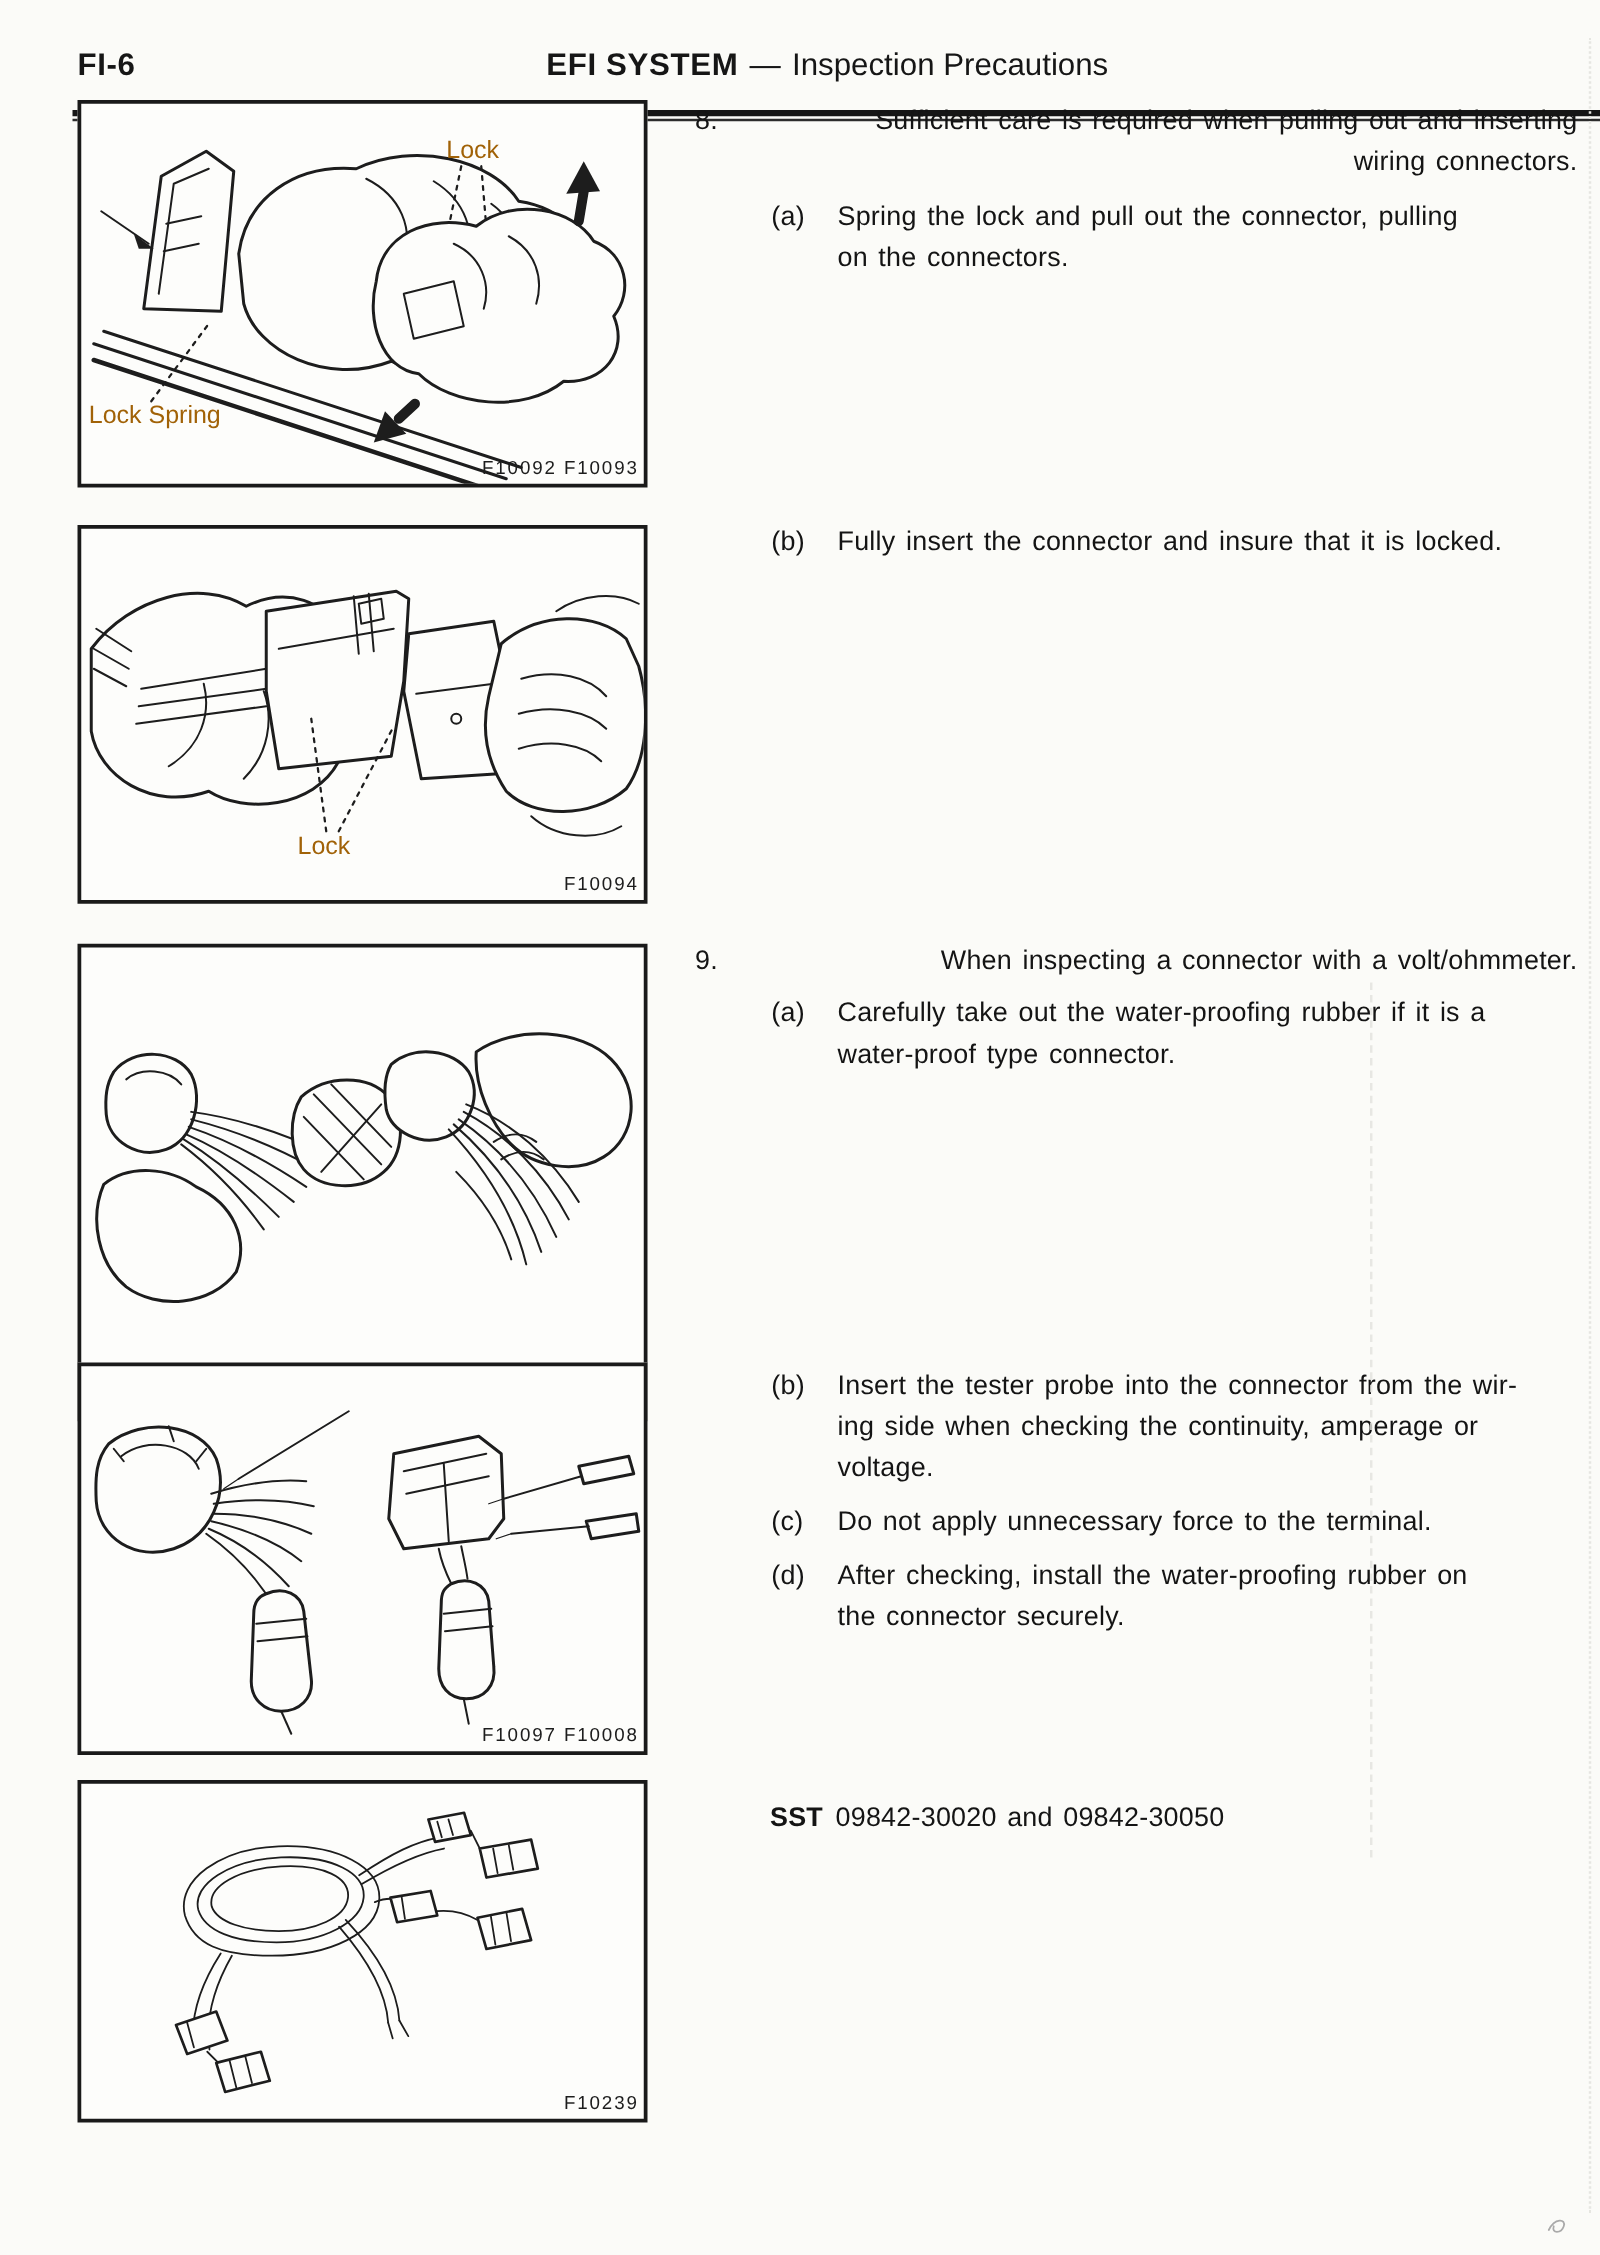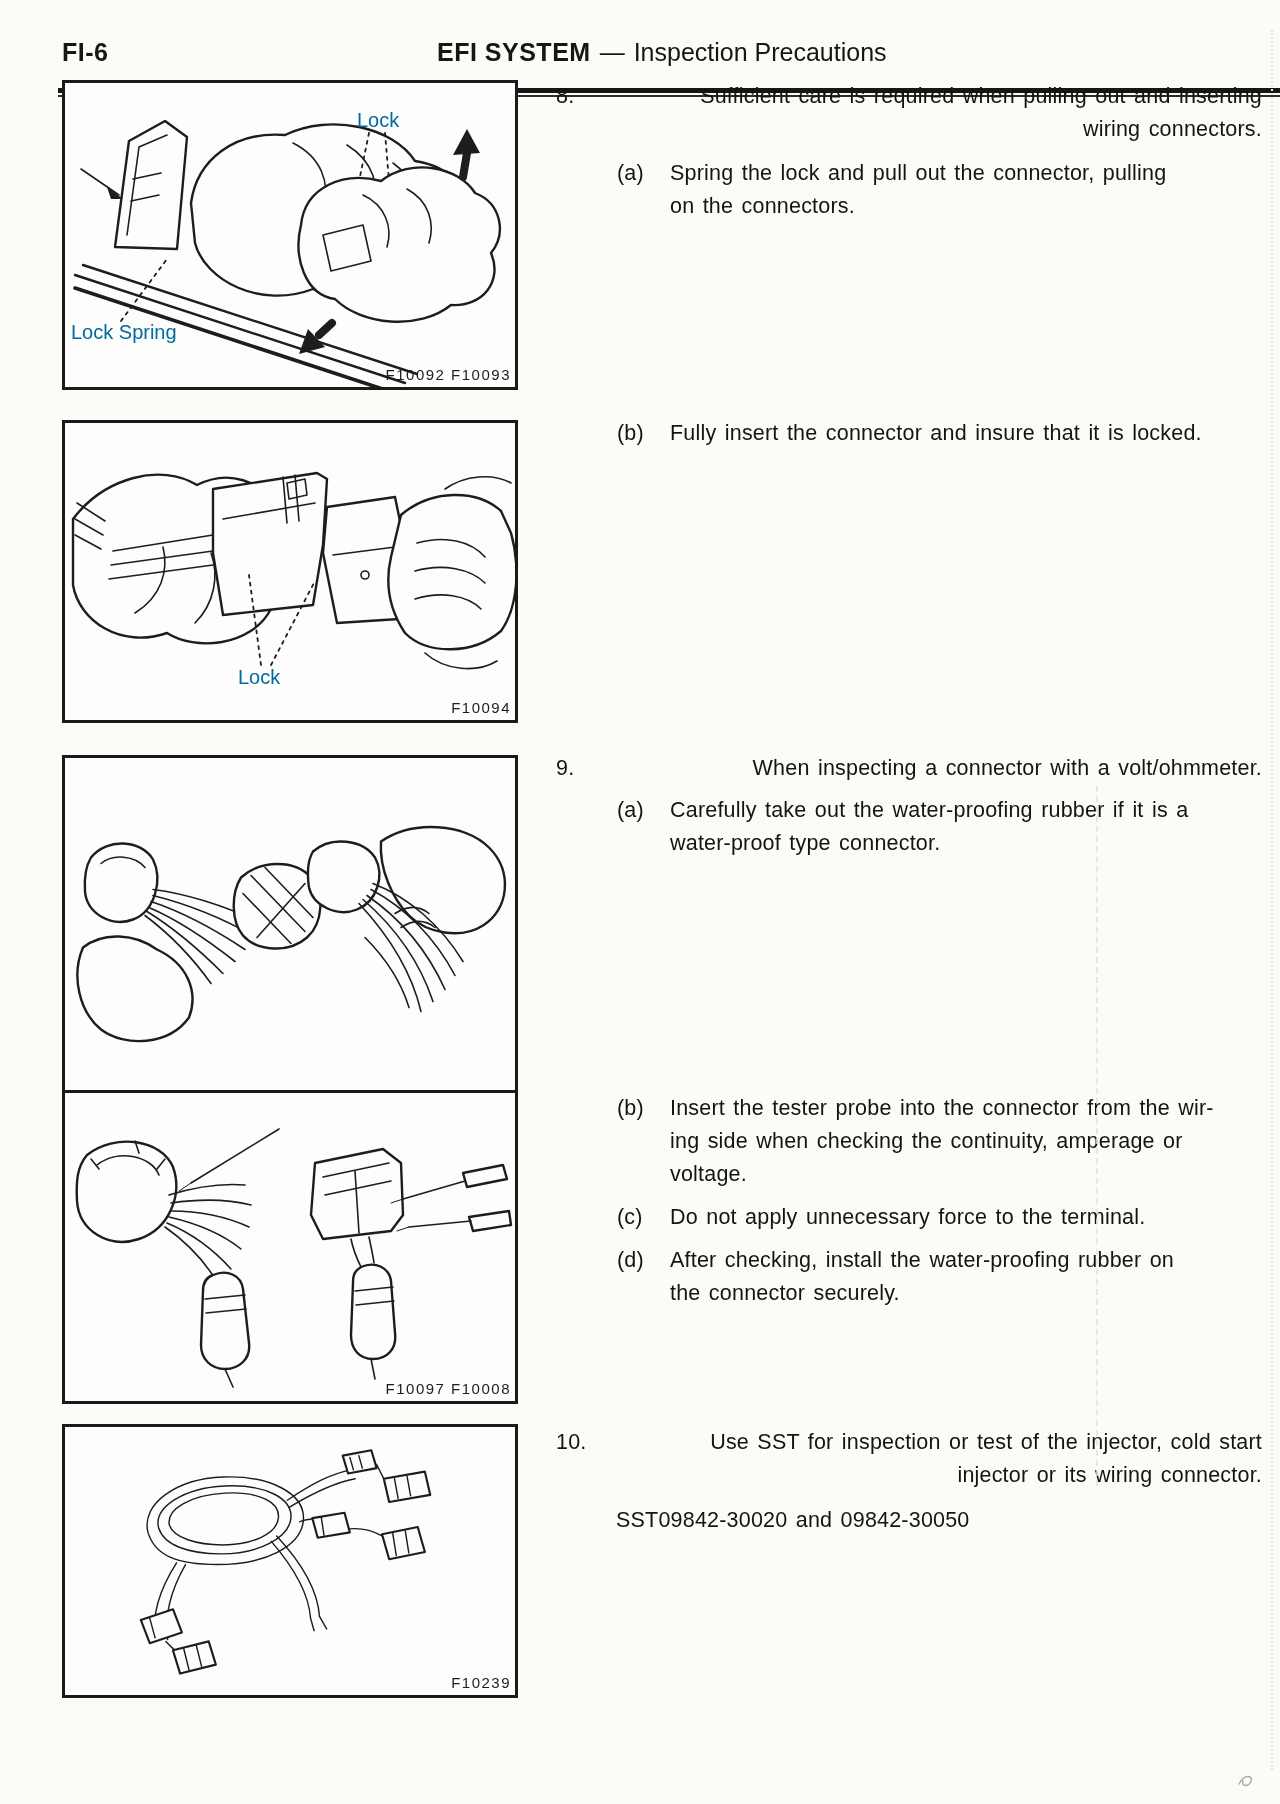--- a/index.html
+++ b/index.html
@@ -16,21 +16,21 @@
 
   
   .figbox{position:absolute;left:62px;width:456px;border:3px solid #1a1a1a;background:#fdfdfb;box-sizing:border-box;}
   #fig1{top:80px;height:310px}
   #fig2{top:420px;height:303px}
   #fig3{top:755px;height:382px}
   #fig4{top:1090px;height:314px}
   #fig5{top:1424px;height:274px}
   .figbox svg{position:absolute;left:0;top:0;width:100%;height:100%;}
   .figcode{position:absolute;right:4px;bottom:4px;font-size:15px;letter-spacing:1.5px;color:#1d1d1d;}
-  .figlabel{position:absolute;font-size:20px;color:#0369a1;white-space:nowrap;}
+  .figlabel{position:absolute;font-size:20px;color:#a16207;white-space:nowrap;}
   #fig1 .lbl-lock{left:292px;top:26px;}
   #fig1 .lbl-spring{left:6px;top:238px;}
   #fig2 .lbl-lock{left:173px;top:243px;}
 
   
   .st{stroke:#1d1d1d;fill:none;stroke-width:2.4;stroke-linecap:round;stroke-linejoin:round;}
   .fillw{fill:#fdfdfb;}
   .thin{stroke-width:1.6;}
   .thick{stroke-width:3.6;}
   .dash{stroke-dasharray:3 5;stroke-width:1.8;}
@@ -48,21 +48,21 @@
   .sub-body{white-space:pre-line;flex:1;}
   #item8{top:80px}
   #item8 .subrow{margin-top:11px;}
   #item8b{left:617px;top:417px;width:662px;}
   #item9{top:752px}
   #item9 .subrow{margin-top:9px;}
   #item9bcd{left:617px;top:1092px;width:662px;}
   #item9bcd .subrow + .subrow{margin-top:10px;}
   #item10{top:1426px}
   .sstrow{margin-top:12px;margin-left:60px;}
-  .sst-label{font-weight:400;}
+  .sst-label{font-weight:700;margin-right:10px;}
 
   
   .artifact-fold{position:absolute;left:1096px;top:786px;height:700px;border-left:2px dashed #e3e3de;opacity:.8;}
   .artifact-edge{position:absolute;left:1271px;top:30px;height:1740px;border-left:2px dotted #e6e6e1;}
   .artifact-squiggle{position:absolute;left:1236px;top:1772px;}
 </style>
 </head>
 <body>
 
 <div class="page">
@@ -319,25 +319,20 @@
       <div class="sub-body">Do not apply unnecessary force to the terminal.</div>
     </div>
     <div class="subrow noindent">
       <div class="sub-letter">(d)</div>
       <div class="sub-body">After checking, install the water-proofing rubber on
 the connector securely.</div>
     </div>
   </div>
 
   <div class="instr item" id="item10">
-    <div class="nrow">
-      <div class="num">10.</div>
-      <div class="body">Use SST for inspection or test of the injector, cold start
-injector or its wiring connector.</div>
-    </div>
     <div class="sstrow">
       <span class="sst-label">SST</span><span>09842-30020 and 09842-30050</span>
     </div>
   </div>
 
   <div class="artifact-fold"></div>
   <div class="artifact-edge"></div>
   <div class="artifact-squiggle">
     <svg width="22" height="16" viewBox="0 0 22 16">
         <path d="M3 12 C8 2 17 3 15 9 C13 15 5 15 7 9" stroke="#aaa" stroke-width="1.4" fill="none" stroke-linecap="round"></path>

